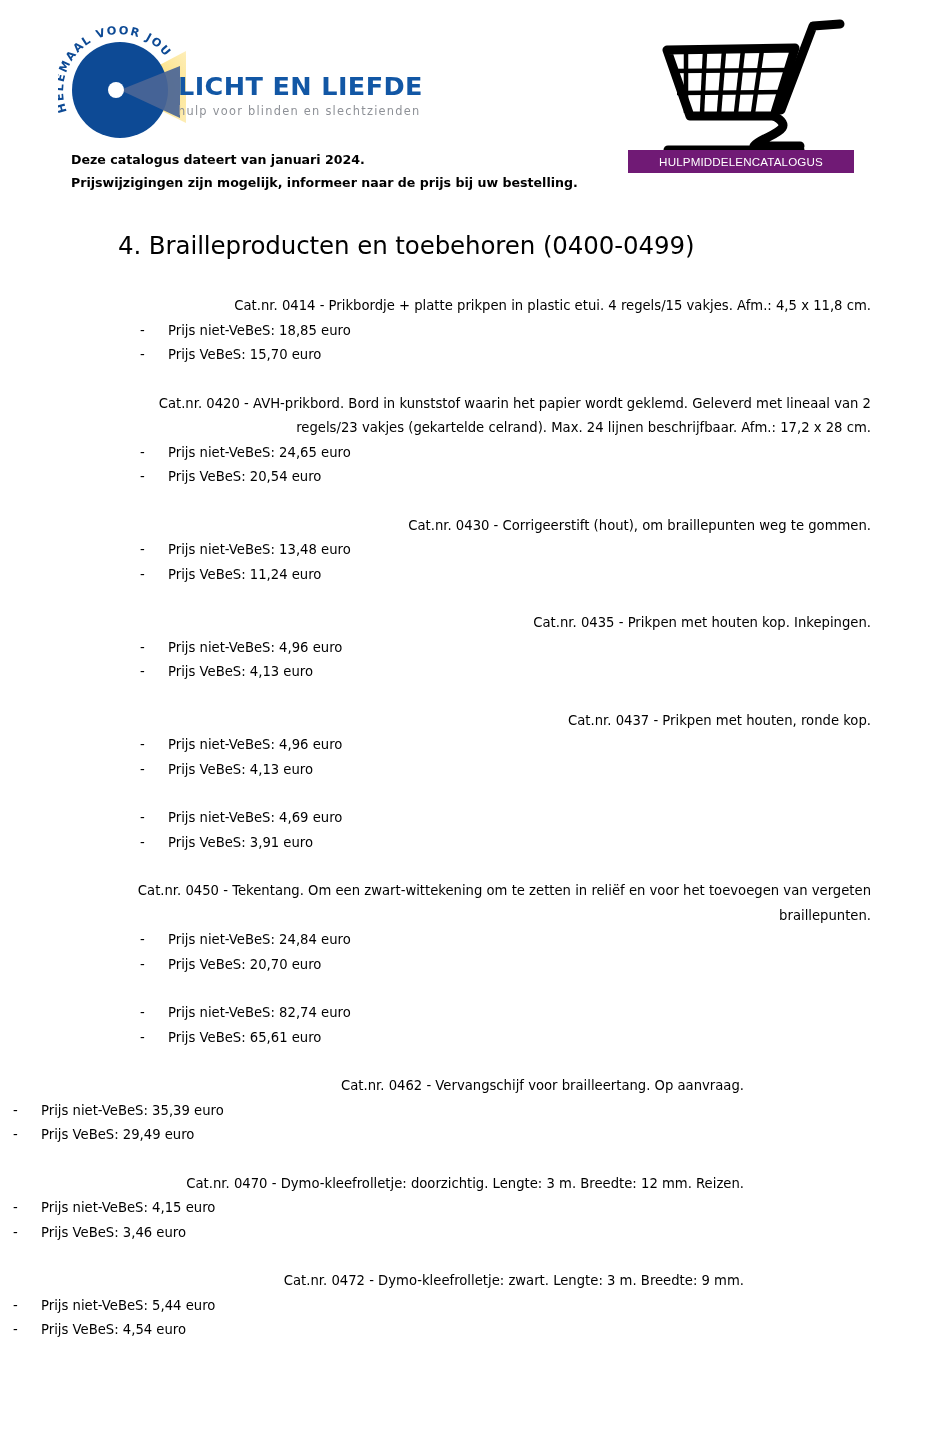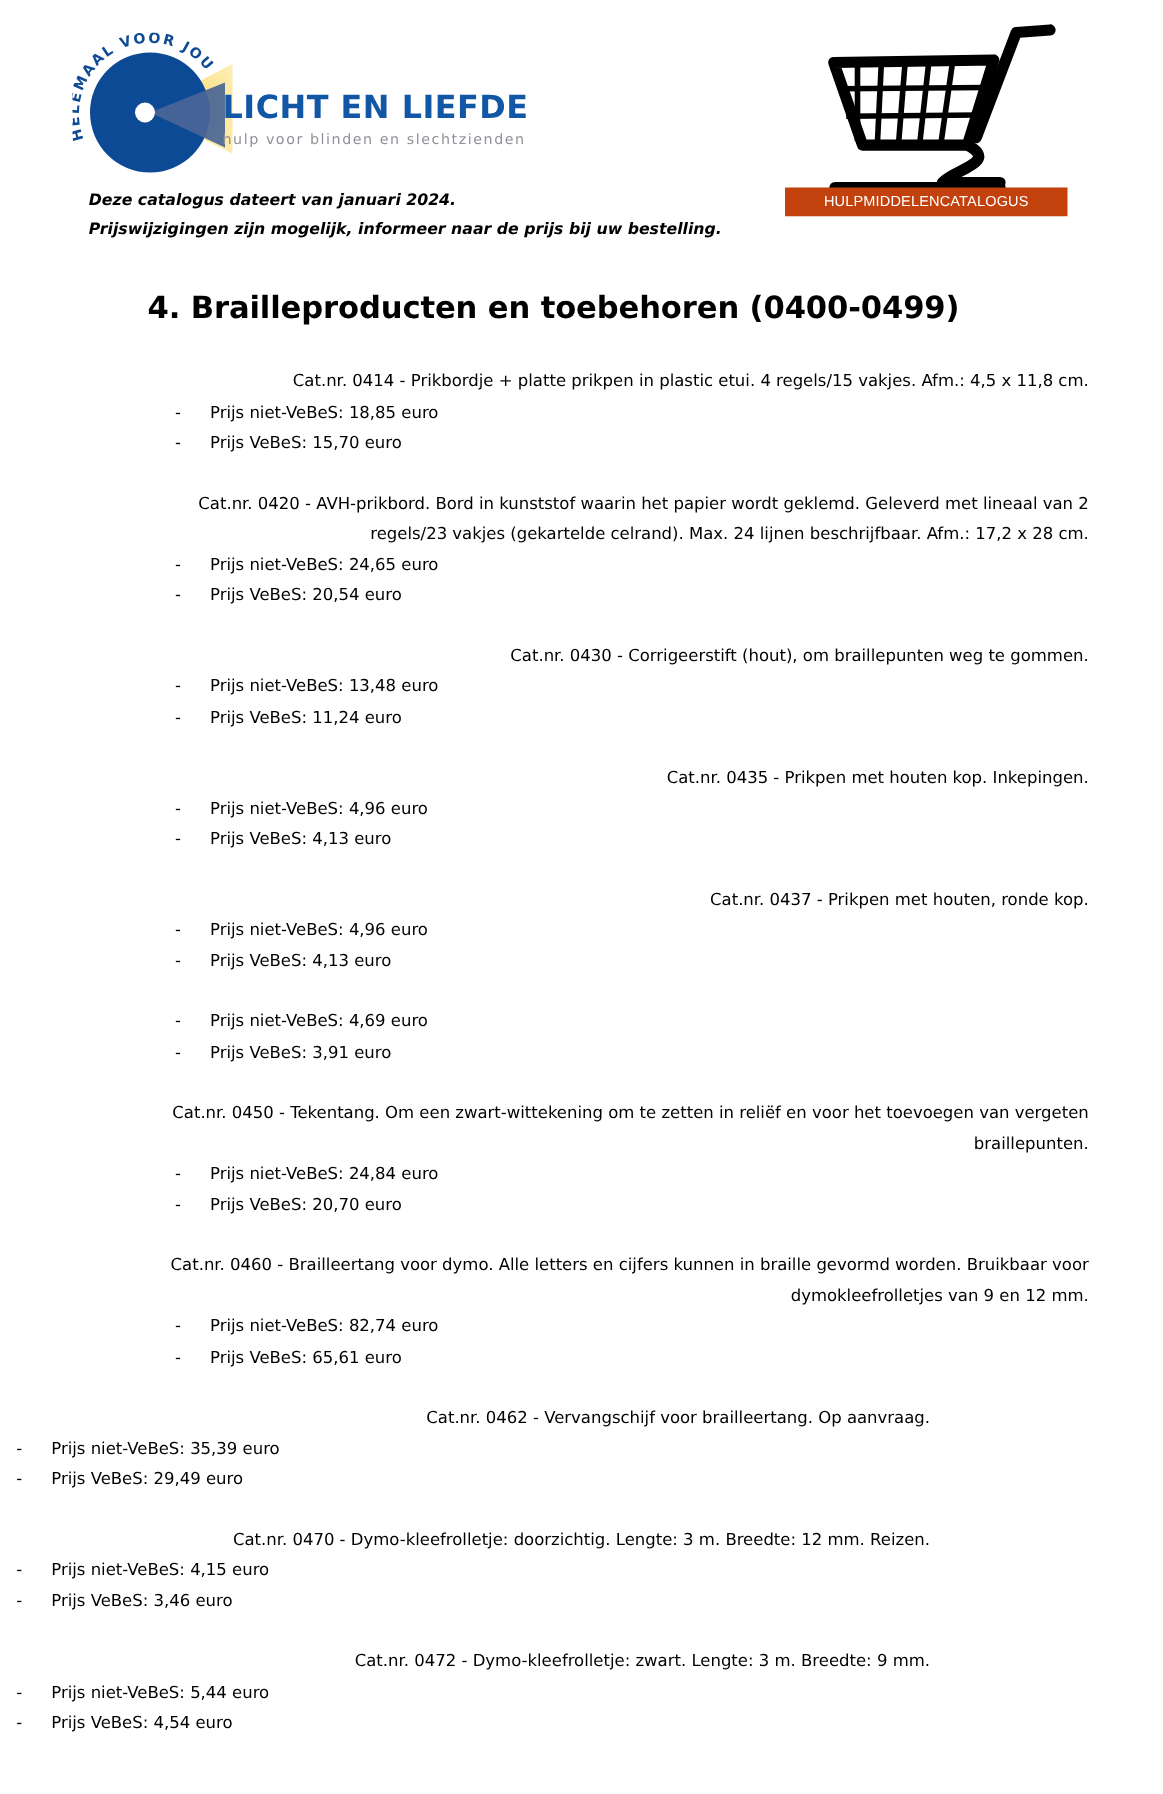--- a/index.html
+++ b/index.html
@@ -81,21 +81,21 @@
     width: 200px;
     height: 160px;
   }
   .cart-icon svg { display: block; }
   .cart-banner {
     position: absolute;
     left: 0;
     top: 138px;
     width: 226px;
     height: 23px;
-    background: #c2410c;
+    background: #701a75;
     color: #ffffff;
     font-family: "Liberation Sans", sans-serif;
     font-size: 11.6px;
     letter-spacing: 0.15px;
     display: flex;
     align-items: center;
     justify-content: center;
     z-index: 2;
   }
 
@@ -106,34 +106,33 @@
     top: 148px;
     width: 560px;
   }
   .intro-line {
     font-family: "DejaVu Sans", sans-serif;
     font-weight: bold;
     font-size: 12.6px;
     line-height: 23px;
     color: #000000;
     white-space: nowrap;
-    font-style: italic;
   }
 
   
   .content {
     position: absolute;
     left: 0;
     top: 200px;
     width: 930px;
   }
   .section-heading {
     margin: 32px 4px 0 118px;
     font-family: "DejaVu Sans", sans-serif;
-    font-weight: bold;
+    font-weight: normal;
     font-size: 24.5px;
     letter-spacing: -0.1px;
     color: #000000;
     line-height: 1.15;
   }
 
   .entry-list {
     margin: 0;
     padding: 0;
     list-style: none;
@@ -291,21 +290,20 @@
         </ul>
       </li>
       <li class="entry">
         <p class="entry-desc">Cat.nr. 0450 - Tekentang. Om een zwart-wittekening om te zetten in reliëf en voor het toevoegen van vergeten braillepunten.</p>
         <ul class="price-list">
           <li class="price-item"><span class="dash">-</span><span>Prijs niet-VeBeS: 24,84 euro</span></li>
           <li class="price-item"><span class="dash">-</span><span>Prijs VeBeS: 20,70 euro</span></li>
         </ul>
       </li>
       <li class="entry">
-        <p class="entry-desc">Cat.nr. 0460 - Brailleertang voor dymo. Alle letters en cijfers kunnen in braille gevormd worden. Bruikbaar voor dymokleefrolletjes van 9 en 12 mm.</p>
         <ul class="price-list">
           <li class="price-item"><span class="dash">-</span><span>Prijs niet-VeBeS: 82,74 euro</span></li>
           <li class="price-item"><span class="dash">-</span><span>Prijs VeBeS: 65,61 euro</span></li>
         </ul>
       </li>
       <li class="entry shift-left">
         <p class="entry-desc">Cat.nr. 0462 - Vervangschijf voor brailleertang. Op aanvraag.</p>
         <ul class="price-list">
           <li class="price-item"><span class="dash">-</span><span>Prijs niet-VeBeS: 35,39 euro</span></li>
           <li class="price-item"><span class="dash">-</span><span>Prijs VeBeS: 29,49 euro</span></li>

